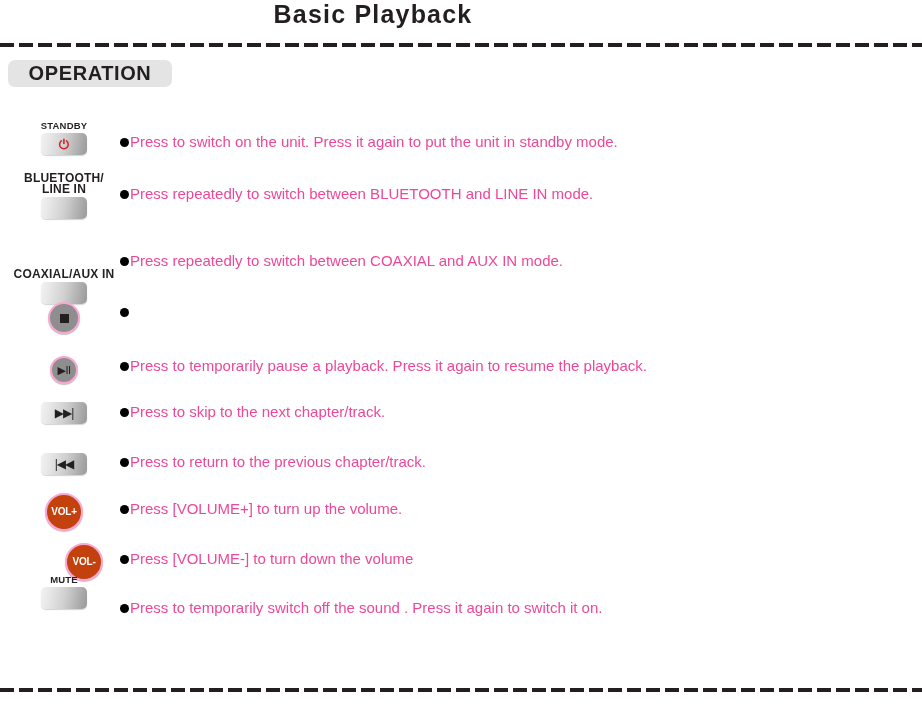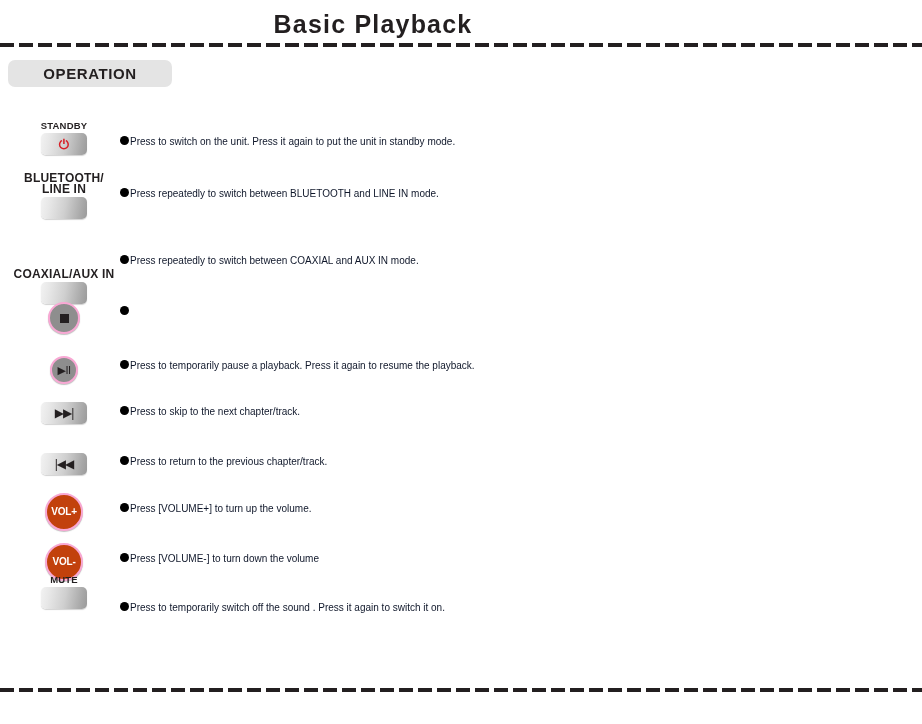--- a/index.html
+++ b/index.html
@@ -13,21 +13,21 @@
     height: 724px;
     position: relative;
     font-family: "Liberation Sans", sans-serif;
     color: #231f20;
     overflow: hidden;
   }
 
   
   .page-title {
     position: absolute;
-    top: 10px;
+    top: 0px;
     left: 0;
     width: 746px;
     text-align: center;
     font-size: 25px;
     font-weight: bold;
     letter-spacing: 1.2px;
     color: #231f20;
     line-height: 28px;
   }
 
@@ -51,21 +51,21 @@
     position: absolute;
     top: 60px;
     left: 8px;
     width: 164px;
     height: 27px;
     background: #e4e4e4;
     border-radius: 7px;
     display: flex;
     align-items: center;
     justify-content: center;
-    font-size: 15px;
+    font-size: 20px;
     font-weight: bold;
     letter-spacing: 0.6px;
     color: #231f20;
   }
 
   .page-number {
     position: absolute;
     top: 722px;
     left: 0;
     width: 922px;
@@ -161,22 +161,22 @@
     font-weight: bold;
     color: #ffffff;
     line-height: 1;
     letter-spacing: -0.2px;
   }
 
   
   .desc {
     position: absolute;
     left: 120px;
-    font-size: 10px;
-    color: #0f172a;
+    font-size: 15px;
+    color: #ec4899;
     white-space: nowrap;
     line-height: 18px;
   }
   .bullet {
     display: inline-block;
     width: 9px;
     height: 9px;
     border-radius: 50%;
     background: #000000;
     margin-right: 1px;
@@ -251,21 +251,21 @@
     </div>
     <div class="row" style="top: 0px;">
       <div class="key-cell" style="top: 385px;">
         <div class="key-circle vol">
           <span class="voltext">VOL+</span>
         </div>
       </div>
       <div class="desc" style="top: 392px;"><span class="bullet"></span><span>Press [VOLUME+] to turn up the volume.</span></div>
     </div>
     <div class="row" style="top: 0px;">
-      <div class="key-cell" style="top: 435px;">
+      <div class="key-cell" style="top: 435px; padding-left: 20px;">
         <div class="key-circle vol">
           <span class="voltext">VOL-</span>
         </div>
       </div>
       <div class="desc" style="top: 442px;"><span class="bullet"></span><span>Press [VOLUME-] to turn down the volume</span></div>
     </div>
     <div class="row" style="top: 0px;">
       <div class="key-cell" style="top: 466px;">
         <div class="key-label">MUTE</div>
         <div class="key-rect"></div>

